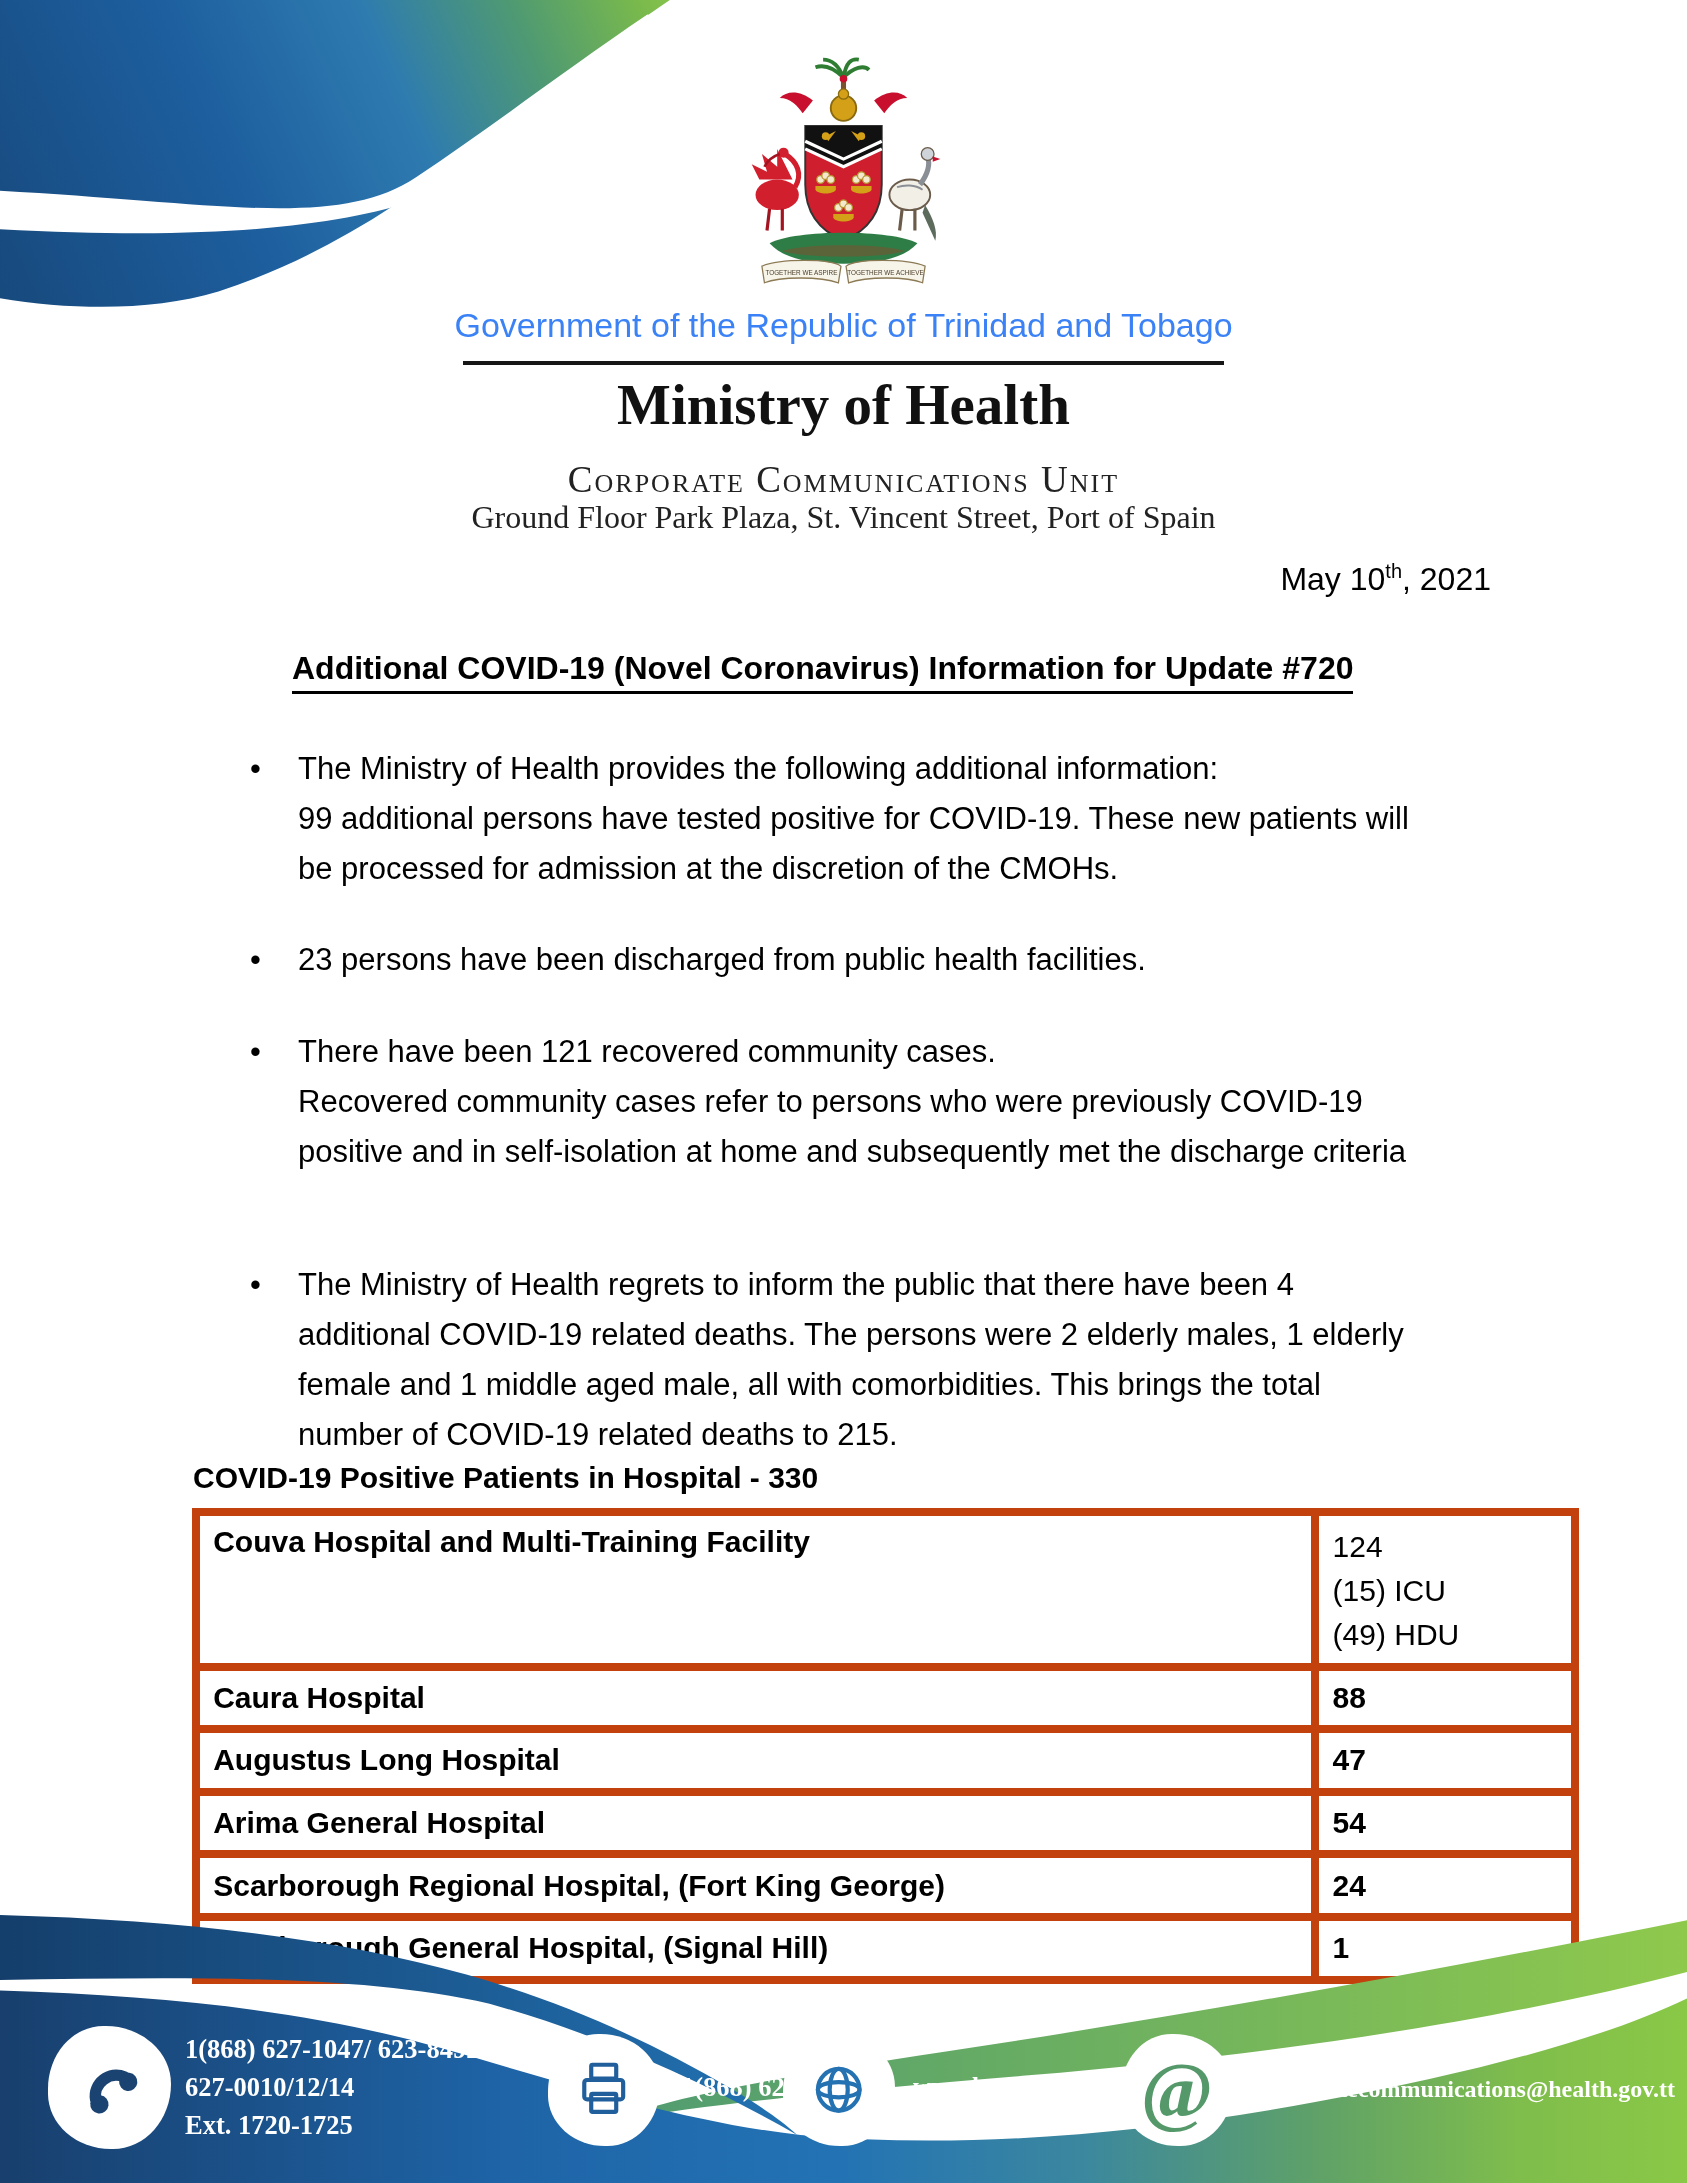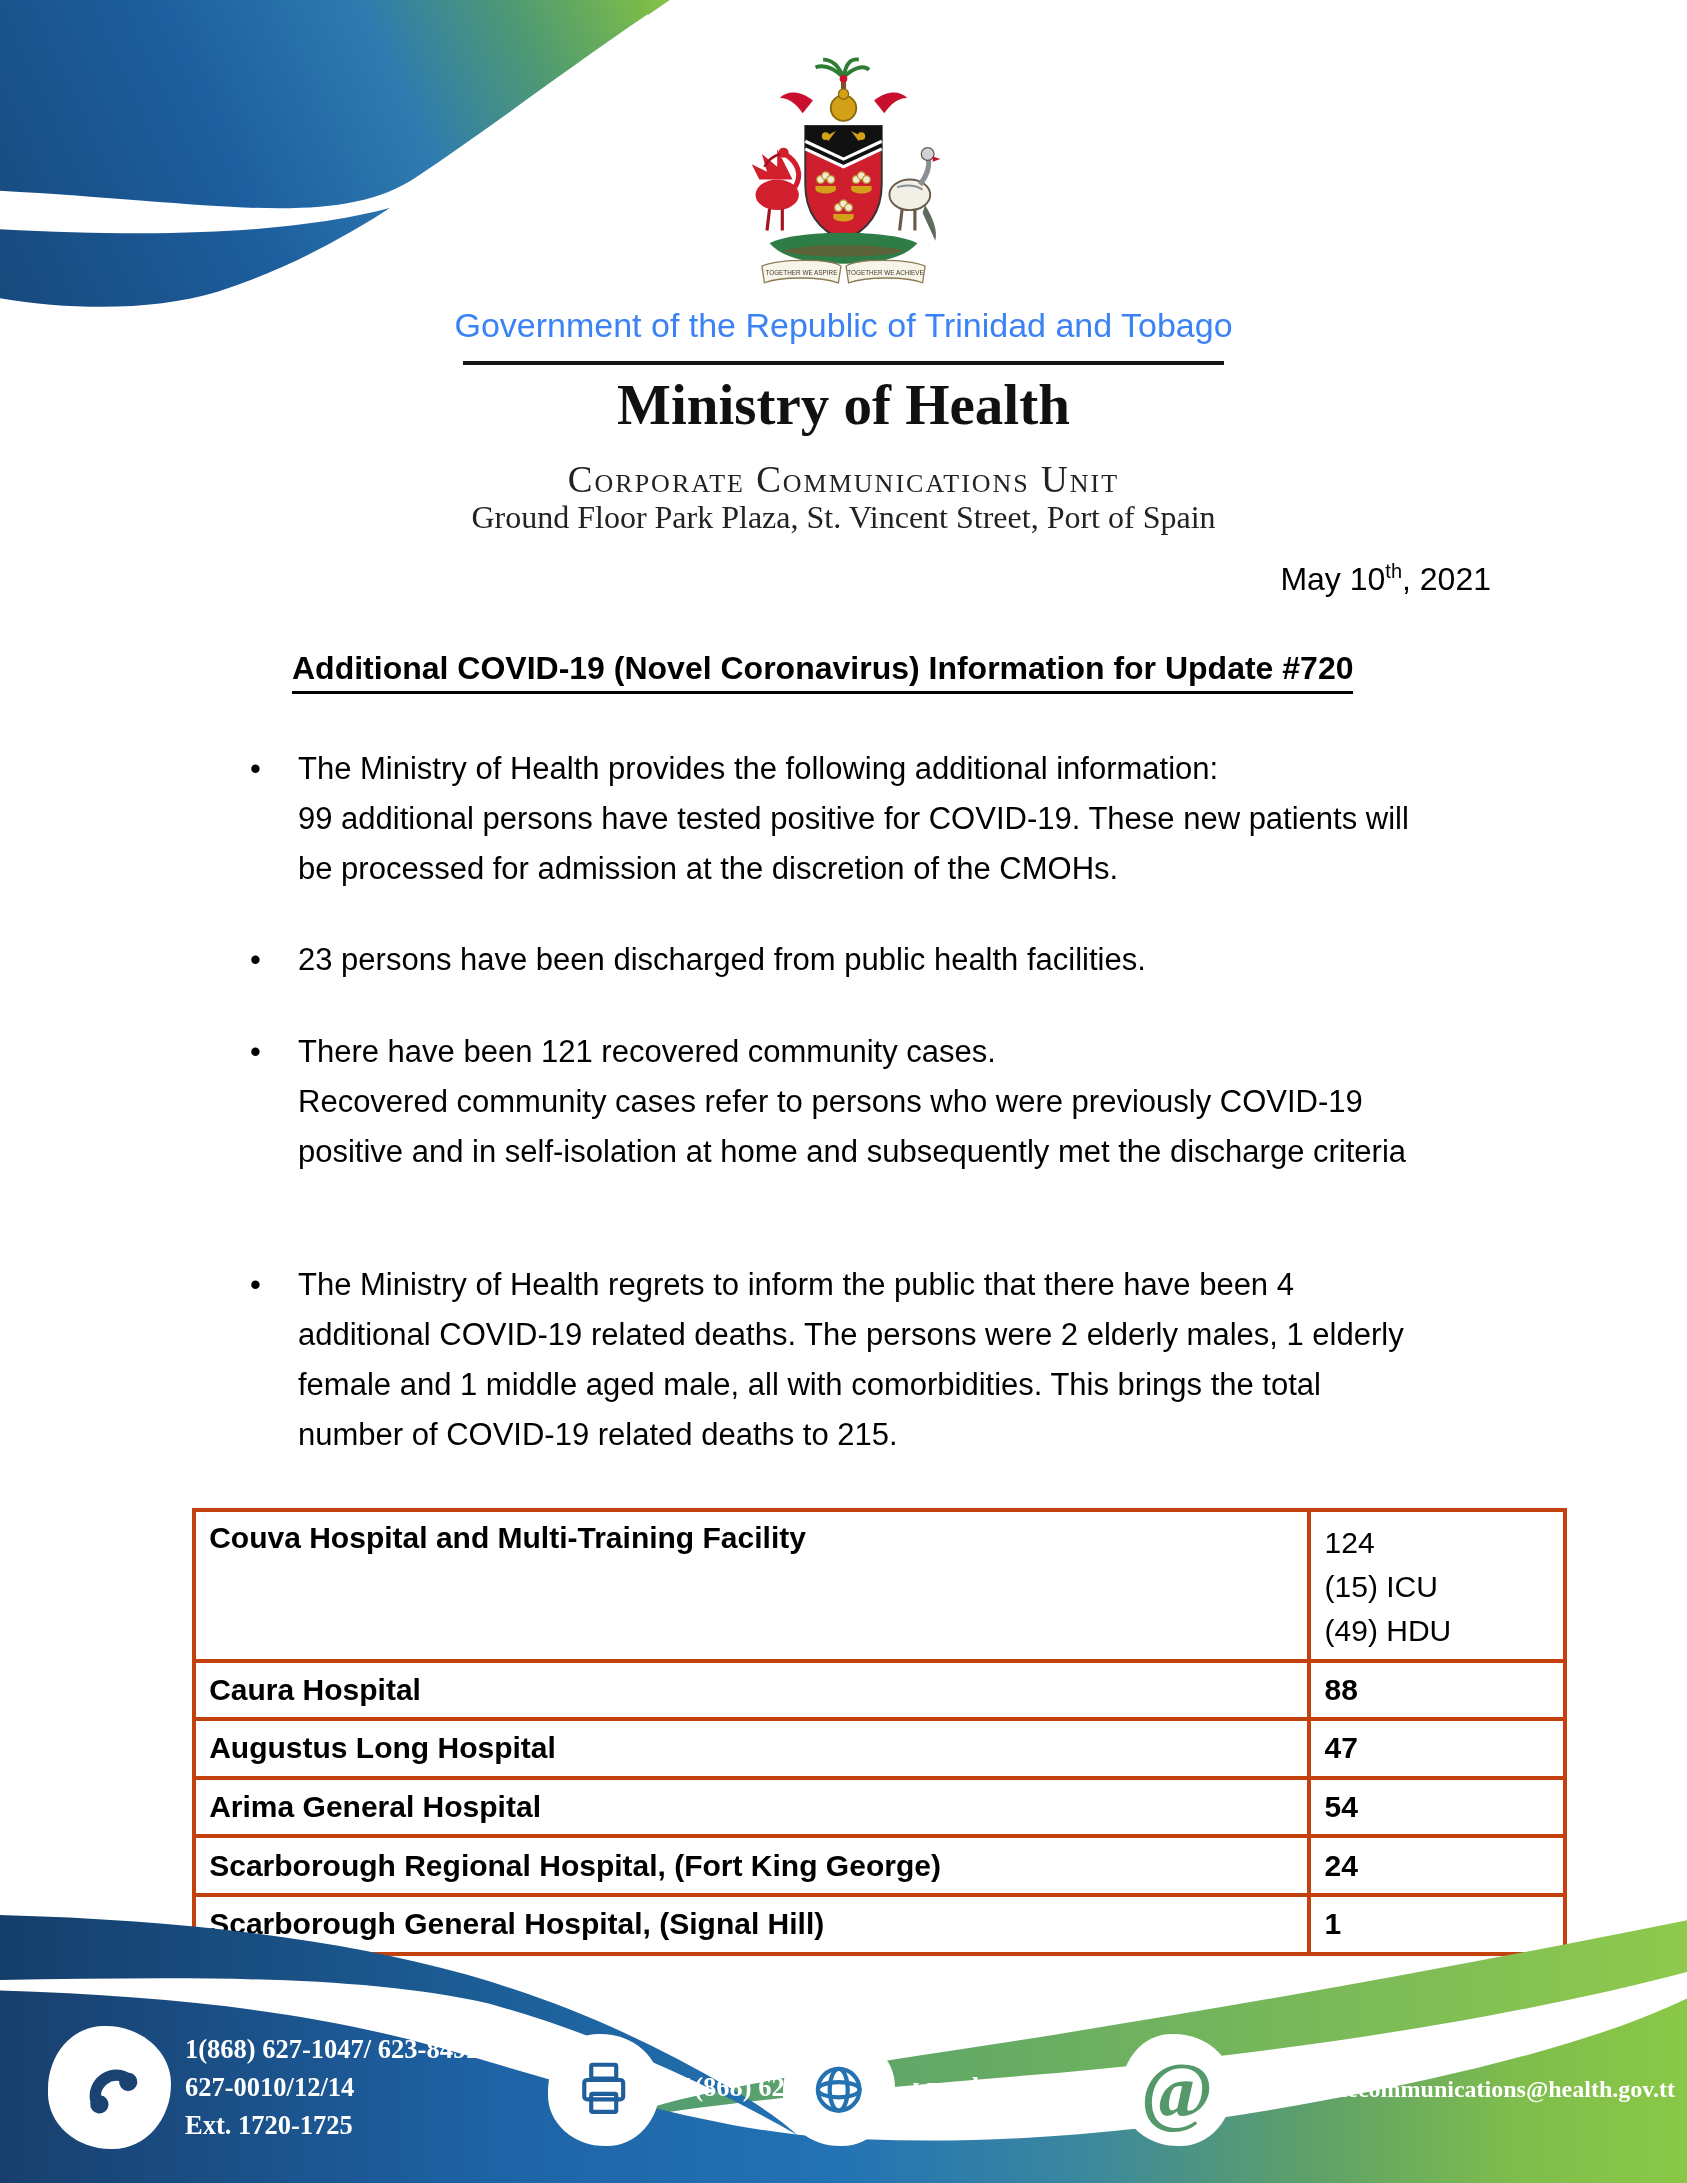--- a/index.html
+++ b/index.html
@@ -30,21 +30,21 @@
   .doc-title{position:absolute;left:292px;top:650px;font-size:32px;font-weight:700;
     border-bottom:3.3px solid #000;padding-bottom:4px;white-space:nowrap;}
   
   .bullet{position:absolute;left:250px;display:flex;}
   .dot{width:48px;font-size:31px;line-height:50px;}
   .bl{font-size:31px;line-height:50px;white-space:nowrap;}
   
   .tbl-heading{position:absolute;left:193px;top:1461px;font-size:30px;font-weight:700;}
   .htable{position:absolute;left:192px;top:1508px;width:1310px;
     border-collapse:collapse;table-layout:fixed;}
-  .htable td{border:4px solid #c2410c;font-size:30px;padding:5.3px 13.2px;vertical-align:middle;}
+  .htable td{border:8px solid #c2410c;font-size:30px;padding:5.3px 13.2px;vertical-align:middle;}
   .htable{border:2.6px solid #000;}
   .htable .c1{width:1085px;font-weight:700;}
   .htable .c2{width:225px;}
   .htable tr.tall td{vertical-align:top;padding-top:9.3px;height:130px;}
   .htable .v{line-height:44px;}
   .htable .bold{font-weight:400;}
   .htable tr.std td{height:44px;}
   .htable tr.std .c2{font-weight:700;}
   
   .bottom-wave{position:absolute;left:0;top:1911px;width:1687px;height:273px;}
@@ -184,20 +184,21 @@
   <div class="bullet" style="top:1260px">
     <span class="dot">•</span>
     <div>
       <div class="bl">The Ministry of Health regrets to inform the public that there have been 4</div>
       <div class="bl">additional COVID-19 related deaths. The persons were 2 elderly males, 1 elderly</div>
       <div class="bl">female and 1 middle aged male, all with comorbidities. This brings the total</div>
       <div class="bl">number of COVID-19 related deaths to 215.</div>
     </div>
   </div>
 
+  <div class="tbl-heading">COVID-19 Positive Patients in Hospital - 330</div>
 
   <table class="htable">
     <tbody>
         <tr class="tall">
       <td class="c1">Couva Hospital and Multi-Training Facility</td>
       <td class="c2">
         <div class="v bold">124</div>
         <div class="v">(15) ICU</div>
         <div class="v">(49) HDU</div>
       </td>

